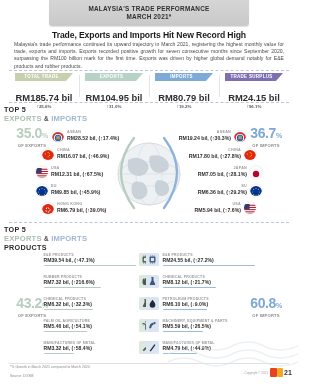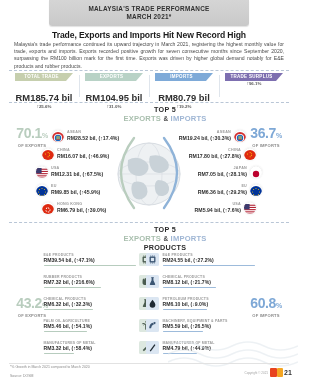--- a/index.html
+++ b/index.html
@@ -47,21 +47,21 @@
     position:absolute;inset:0;
     clip-path:polygon(0 0,100% 0,calc(100% - 7px) 100%,0 100%);
   }
   .kpi .tag span.txt{position:relative;z-index:2;display:block;padding-right:5px;}
   .kpi .val{font-size:9.4px;font-weight:bold;color:#2f2f2f;line-height:12px;margin-top:11px;}
   .kpi .chg{font-size:4.4px;font-weight:bold;color:#575757;line-height:6px;}
   .kpi .chg .arw{color:#2f2f2f;font-size:4.6px;}
   .kpi + .kpi:before{content:"";position:absolute;left:0;top:2px;bottom:2px;width:1px;background:#dfe5ec;}
 
   
-  .sect{position:absolute;left:16px;width:298px;text-align:center;}
+  .sect{position:absolute;left:4px;width:298px;}
   .sect .t1{font-size:7.2px;font-weight:bold;color:#2b2b2b;line-height:8px;letter-spacing:.3px;}
   .sect .t2{font-size:7.6px;font-weight:bold;line-height:9px;letter-spacing:.2px;}
   .sect .t2 .ex{color:#a9bfae;}
   .sect .t2 .amp{color:#4a4a4a;font-size:6.4px;}
   .sect .t2 .im{color:#9fb6d4;}
   .sect .t3{font-size:7.2px;font-weight:bold;color:#2b2b2b;line-height:9px;letter-spacing:.3px;}
 
   
   .bigpct{position:absolute;text-align:center;}
   .bigpct .num{font-size:14px;font-weight:bold;line-height:14px;letter-spacing:-.4px;}
@@ -148,38 +148,39 @@
       </div>
       <div class="val">RM80.79 bil</div>
       <div class="chg"><span class="arw">↑</span><span>19.2%</span></div>
     </div>
 
     <div class="kpi">
       <div class="tag">
         <span class="tagbg" style="background:#7d6fb0"></span>
         <span class="txt">TRADE SURPLUS</span>
       </div>
+      <div class="val">RM24.15 bil</div>
       <div class="chg"><span class="arw">↑</span><span>96.1%</span></div>
     </div>
 
   </div>
 
   <div class="dashline" style="top:102px"></div>
 
   <div class="sect" style="top:106px">
     <div class="t1">TOP 5</div>
     <div class="t2">
       <span class="ex">EXPORTS</span>
       <span class="amp">&amp;</span>
       <span class="im">IMPORTS</span>
     </div>
   </div>
 
   <div class="bigpct exp-col" style="left:6px;top:126px;width:52px">
-    <div class="num"><span>70.1</span><span class="pc">%</span></div>
+    <div class="num"><span>35.0</span><span class="pc">%</span></div>
     <div class="lbl">OF EXPORTS</div>
   </div>
   <div class="bigpct imp-col" style="right:6px;top:126px;width:52px">
     <div class="num"><span>36.7</span><span class="pc">%</span></div>
     <div class="lbl">OF IMPORTS</div>
   </div>
 
   <div class="globe">
     <svg viewBox="0 0 90 86" width="90" height="86">
       <circle cx="45" cy="44" r="31" fill="#eef1f3" stroke="#d8dde2" stroke-width="1"></circle>

